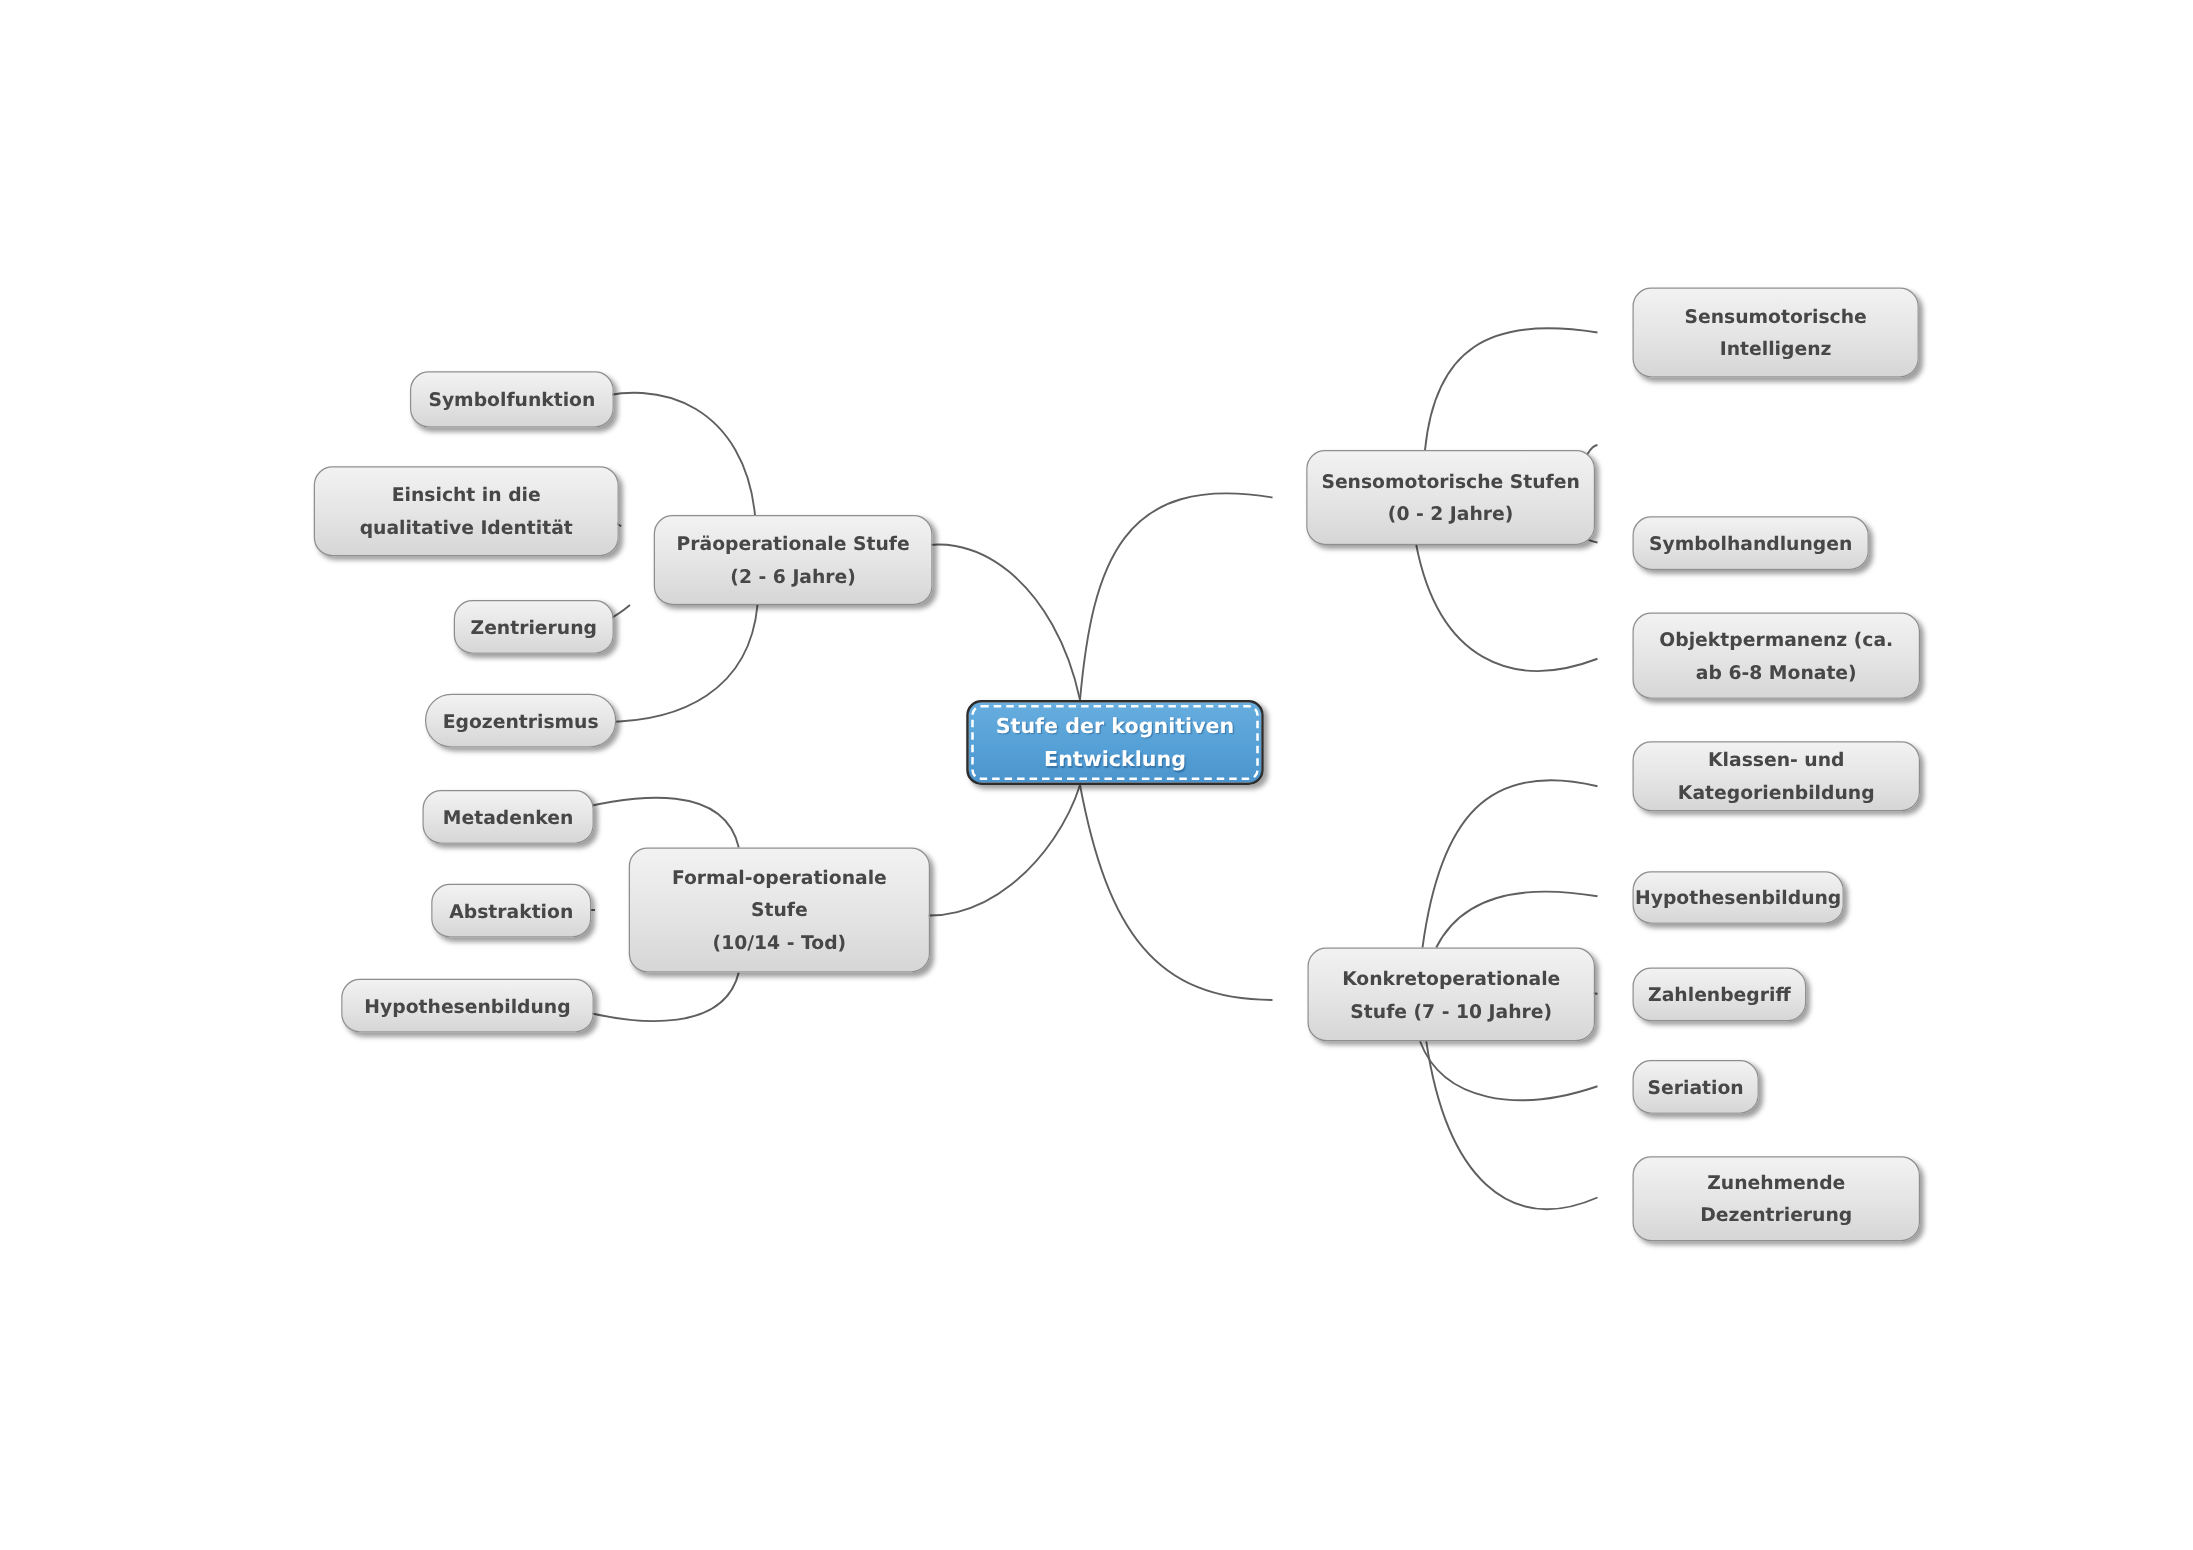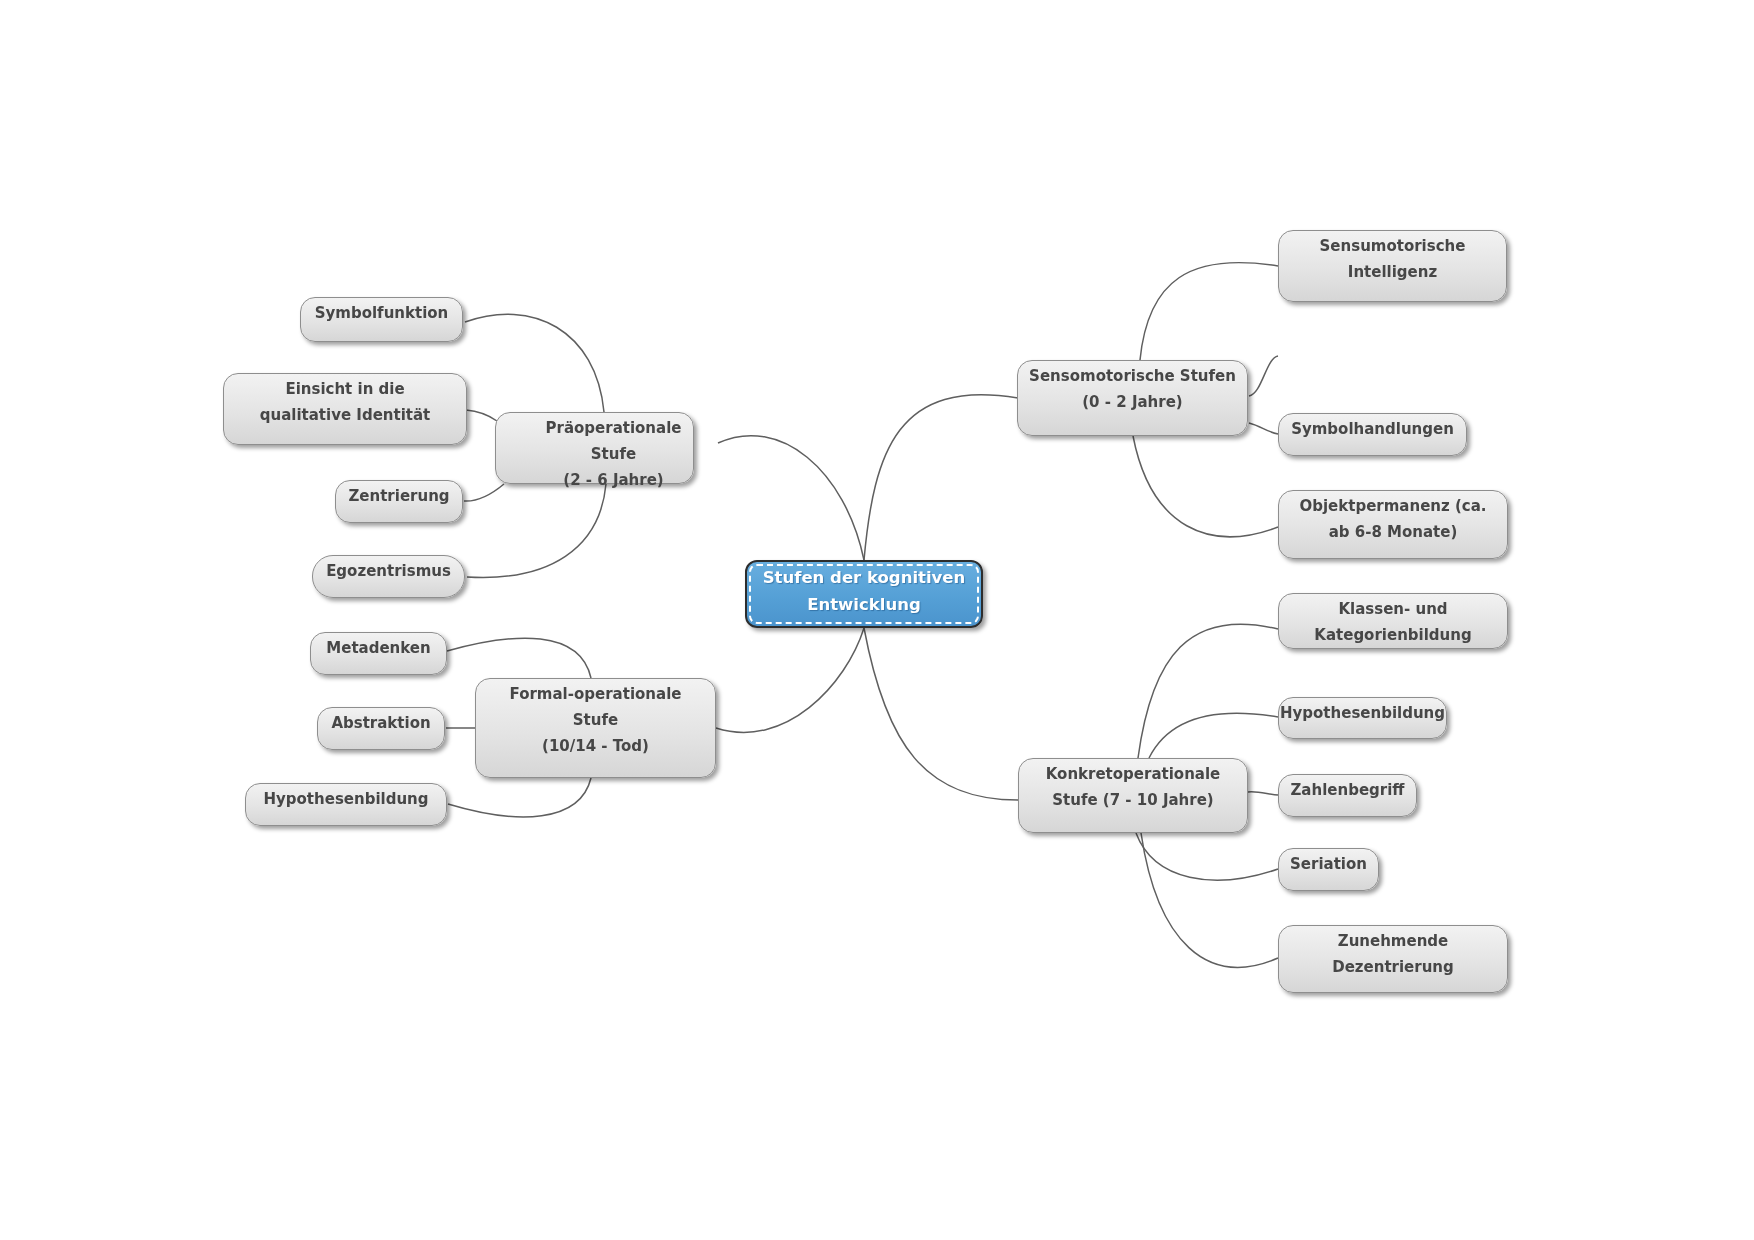--- a/index.html
+++ b/index.html
@@ -18,32 +18,33 @@
   }
   .wires path {
     fill: none;
     stroke: #5f5f5f;
     stroke-width: 1.5;
   }
   .node {
     position: absolute;
     box-sizing: border-box;
     display: flex;
-    align-items: flex-start;
+    align-items: center;
     justify-content: center;
     text-align: center;
     background: linear-gradient(180deg, #f2f2f2 0%, #e4e4e4 55%, #d6d6d6 100%);
     border: 1.5px solid #8e8e8e;
     border-radius: 15px;
     box-shadow: 3px 3px 4px rgba(0,0,0,0.38);
     color: #474747;
     font-weight: bold;
     font-size: 15px;
     padding: 2px 6px;
     cursor: default;
+    margin-left: 28px;
   }
   .node .node-label {
     white-space: pre-line;
     line-height: 26px;
   }
   .node.root-node {
     background: linear-gradient(180deg, #68aedf 0%, #55a0d6 55%, #4b94cd 100%);
     border: 2px solid #2d2d2d;
     border-radius: 12px;
     color: #ffffff;
@@ -86,41 +87,41 @@
     <path d="M 1133 436 C 1151 528, 1210 553, 1278 527"></path>
 
     <path d="M 1138 758 C 1152 655, 1190 608, 1278 629"></path>
     <path d="M 1149 758 C 1170 716, 1218 707, 1278 717"></path>
     <path d="M 1248 792 C 1258 791, 1267 794, 1278 795"></path>
     <path d="M 1136 833 C 1154 881, 1214 891, 1278 869"></path>
     <path d="M 1141 833 C 1157 941, 1207 989, 1278 958"></path>
   </svg>
 
   <div class="node root-node" style="left:745px; top:560px; width:238px; height:68px;">
-    <span class="node-label">Stufen der kognitiven
+    <span class="node-label">Stufe der kognitiven
 Entwicklung</span>
   </div>
 
   <div class="node" style="left:1017px; top:360px; width:231px; height:76px;">
     <span class="node-label">Sensomotorische Stufen
 (0 - 2 Jahre)</span>
   </div>
   <div class="node" style="left:1278px; top:230px; width:229px; height:72px;">
     <span class="node-label">Sensumotorische
 Intelligenz</span>
   </div>
   <div class="node" style="left:1278px; top:413px; width:189px; height:43px;">
     <span class="node-label">Symbolhandlungen</span>
   </div>
   <div class="node" style="left:1278px; top:490px; width:230px; height:69px;">
     <span class="node-label">Objektpermanenz (ca.
 ab 6-8 Monate)</span>
   </div>
 
-  <div class="node" style="left:495px; top:412px; width:199px; height:72px;padding-left:44px;">
+  <div class="node" style="left:495px; top:412px; width:223px; height:72px;">
     <span class="node-label">Präoperationale Stufe
 (2 - 6 Jahre)</span>
   </div>
   <div class="node" style="left:300px; top:297px; width:163px; height:45px;">
     <span class="node-label">Symbolfunktion</span>
   </div>
   <div class="node" style="left:223px; top:373px; width:244px; height:72px;">
     <span class="node-label">Einsicht in die
 qualitative Identität</span>
   </div>

